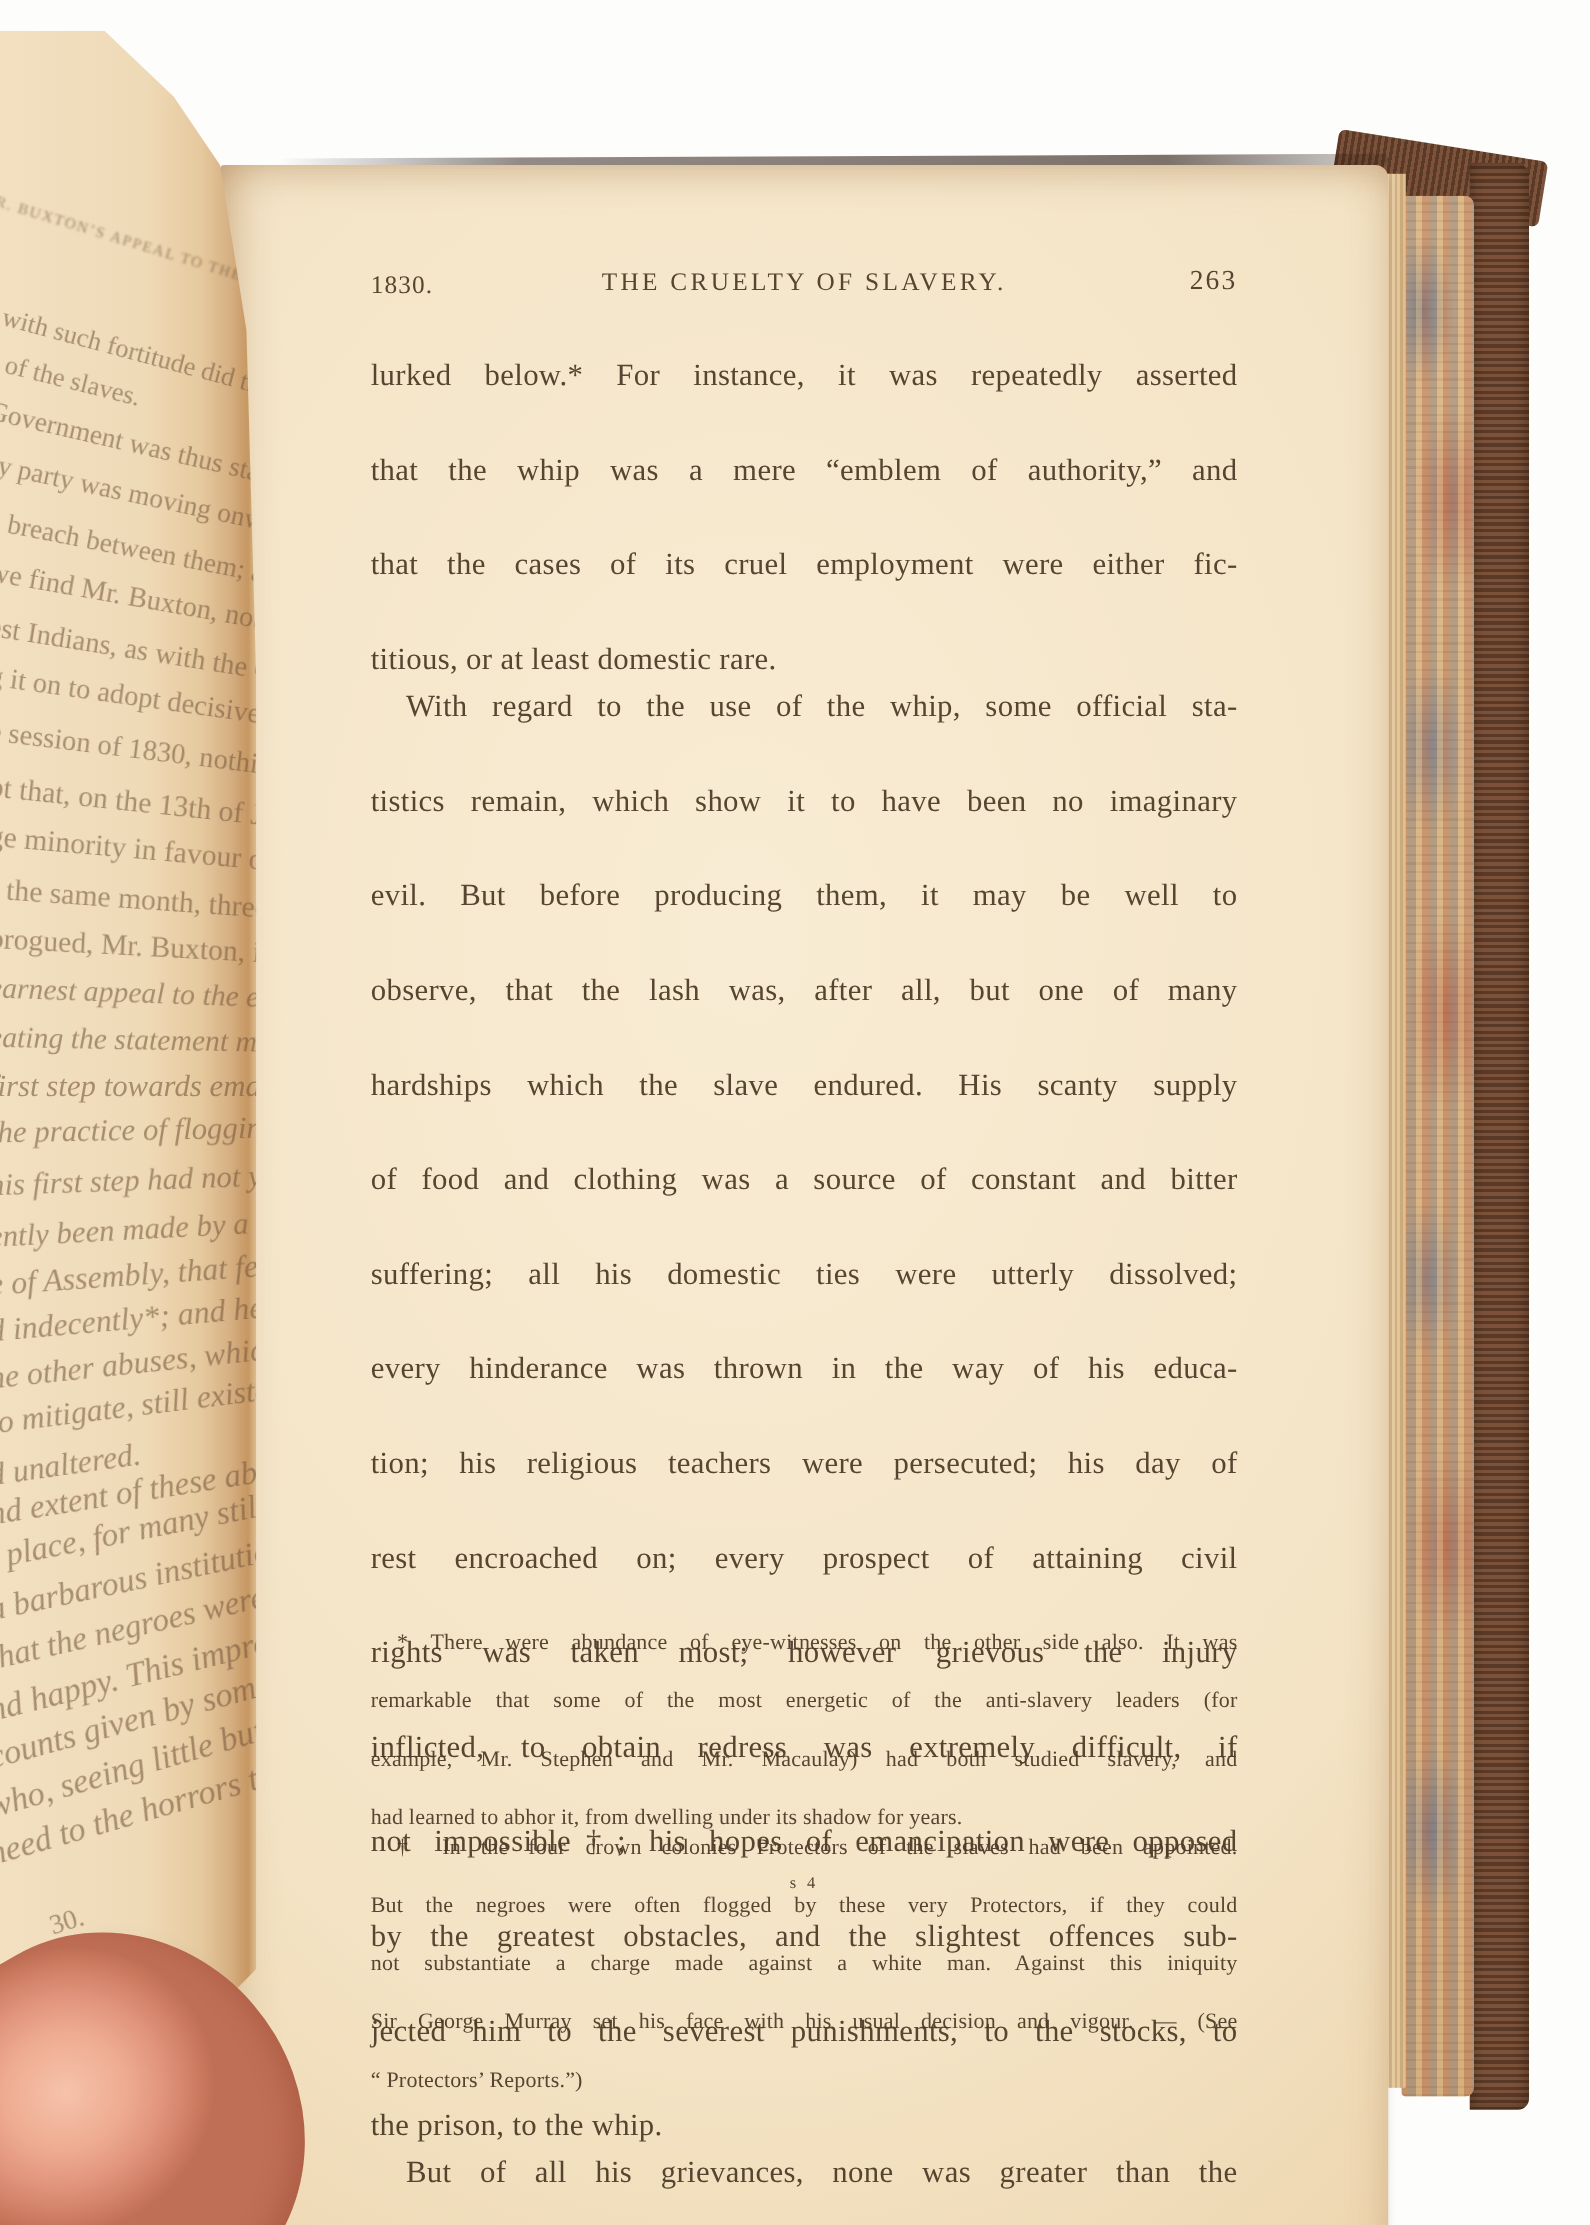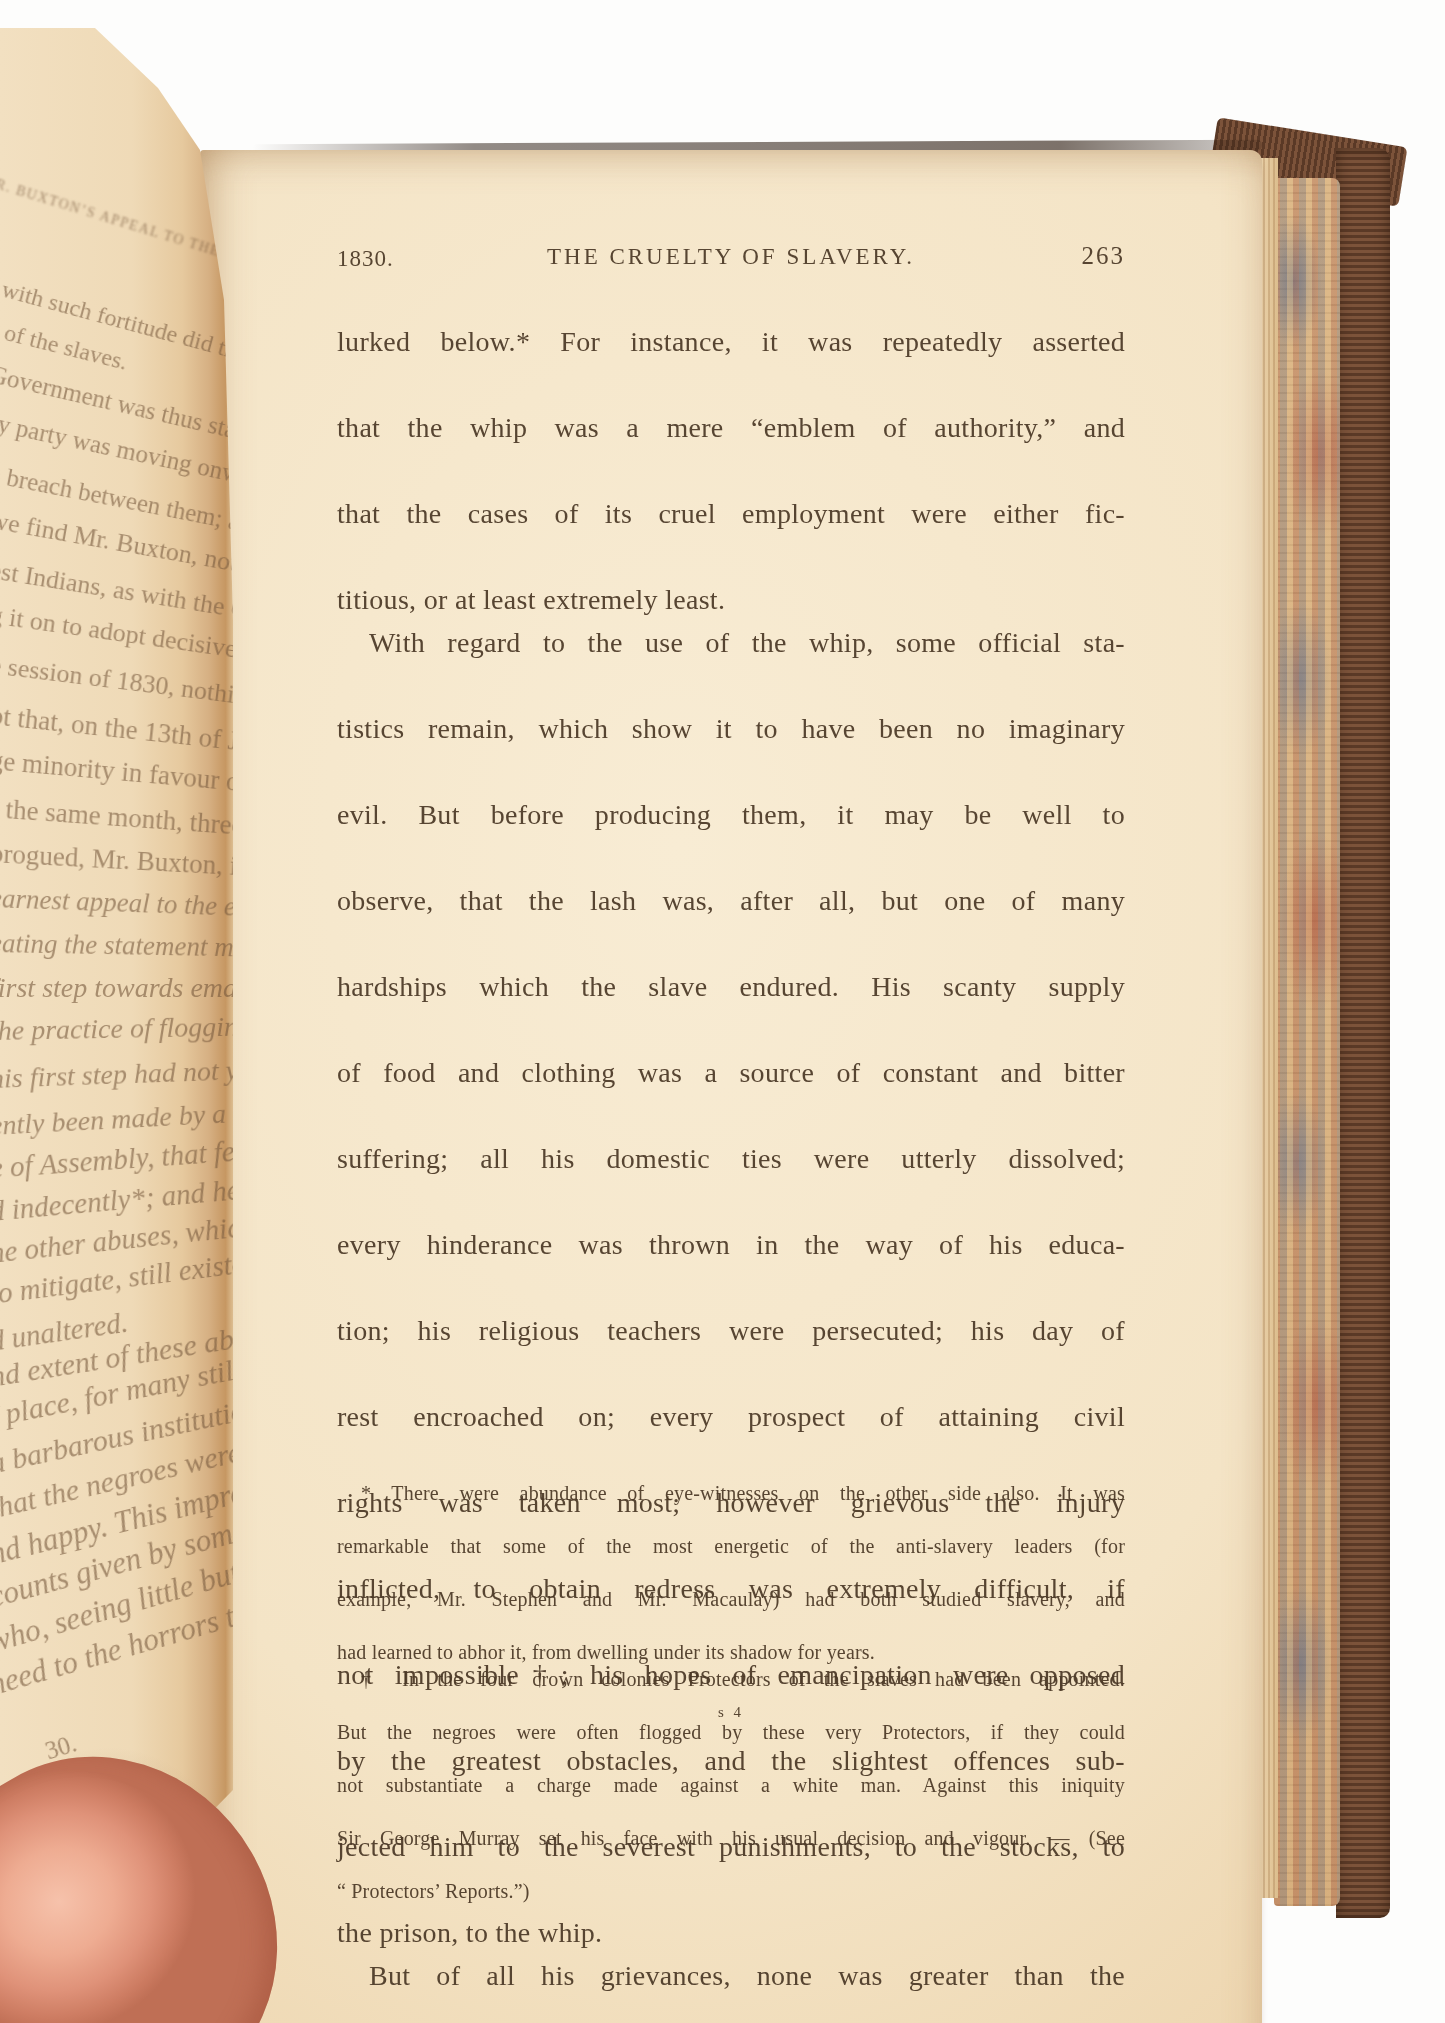--- a/index.html
+++ b/index.html
@@ -91,21 +91,21 @@
     <div class="pg-header">
       <span class="hdr-year">1830.</span>
       <span class="hdr-title">THE CRUELTY OF SLAVERY.</span>
       <span class="hdr-num">263</span>
     </div>
 
     <div class="body-block">
       <div class="bl j">lurked below.*  For instance, it was repeatedly asserted</div>
       <div class="bl j">that the whip was a mere “emblem of authority,” and</div>
       <div class="bl j">that the cases of its cruel employment were either fic-</div>
-      <div class="bl">titious, or at least extremely least.</div>
+      <div class="bl">titious, or at least domestic rare.</div>
       <div class="bl j ind">With regard to the use of the whip, some official sta-</div>
       <div class="bl j">tistics remain, which show it to have been no imaginary</div>
       <div class="bl j">evil.  But before producing them, it may be well to</div>
       <div class="bl j">observe, that the lash was, after all, but one of many</div>
       <div class="bl j">hardships which the slave endured.  His scanty supply</div>
       <div class="bl j">of food and clothing was a source of constant and bitter</div>
       <div class="bl j">suffering; all his domestic ties were utterly dissolved;</div>
       <div class="bl j">every hinderance was thrown in the way of his educa-</div>
       <div class="bl j">tion; his religious teachers were persecuted; his day of</div>
       <div class="bl j">rest encroached on; every prospect of attaining civil</div>

